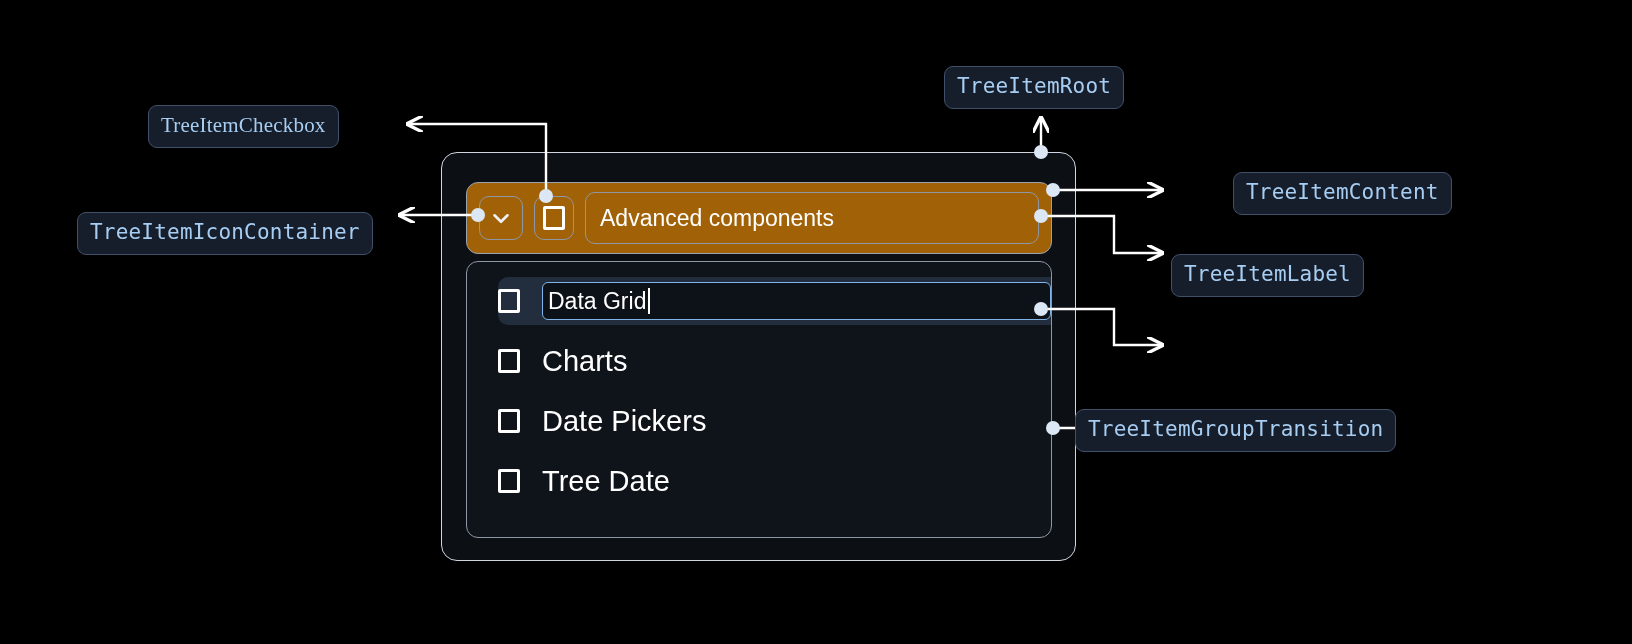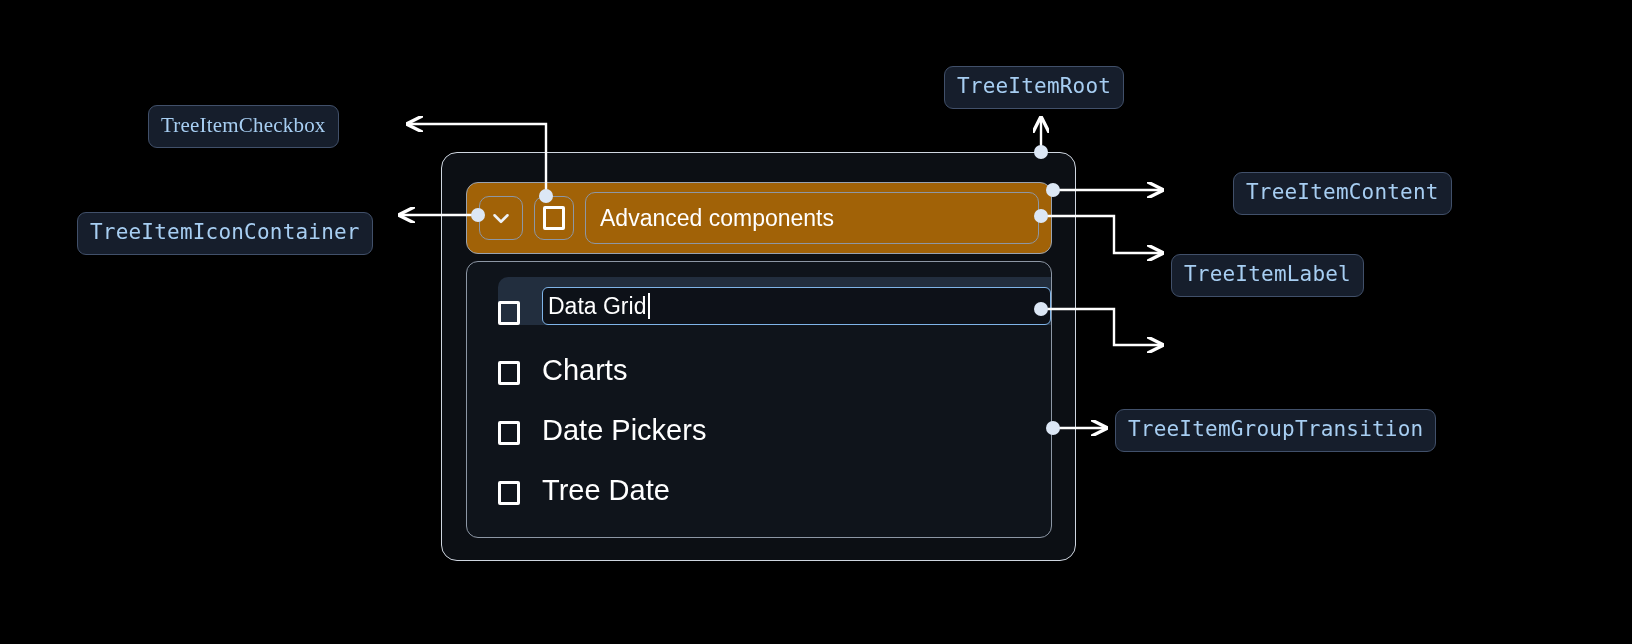--- a/index.html
+++ b/index.html
@@ -136,21 +136,21 @@
     background: #0f141b;
     border: 1px solid #8d97a5;
     border-radius: 12px;
     padding-top: 15px;
   }
 
   .child-row {
     position: relative;
     height: 48px;
     display: flex;
-    align-items: flex-end;
+    align-items: center;
     padding-left: 31px;
     margin-bottom: 12px;
   }
   .child-row.selected {
     background: #222e3e;
     border-radius: 10px 0 0 10px;
     margin-left: 31px;
     padding-left: 0;
     width: calc(100% - 31px);
   }
@@ -258,21 +258,21 @@
 
   <div class="chip" style="left:1233px; top:172px;">
     <span>TreeItemContent</span>
   </div>
 
   <div class="chip" style="left:1171px; top:234px;margin-top:20px;">
     <span>TreeItemLabel</span>
   </div>
 
 
-  <div class="chip" style="left:1115px; top:409px;">
+  <div class="chip" style="left:1075px; top:409px;">
     <span>TreeItemGroupTransition</span>
   </div>
 
   <div class="tree-root">
 
     <div class="tree-content">
 
       <div class="icon-container">
         <span>
           <svg width="26" height="26" viewBox="0 0 24 24" fill="none" stroke="#eef2f7" stroke-width="2.4" stroke-linecap="round" stroke-linejoin="round">

